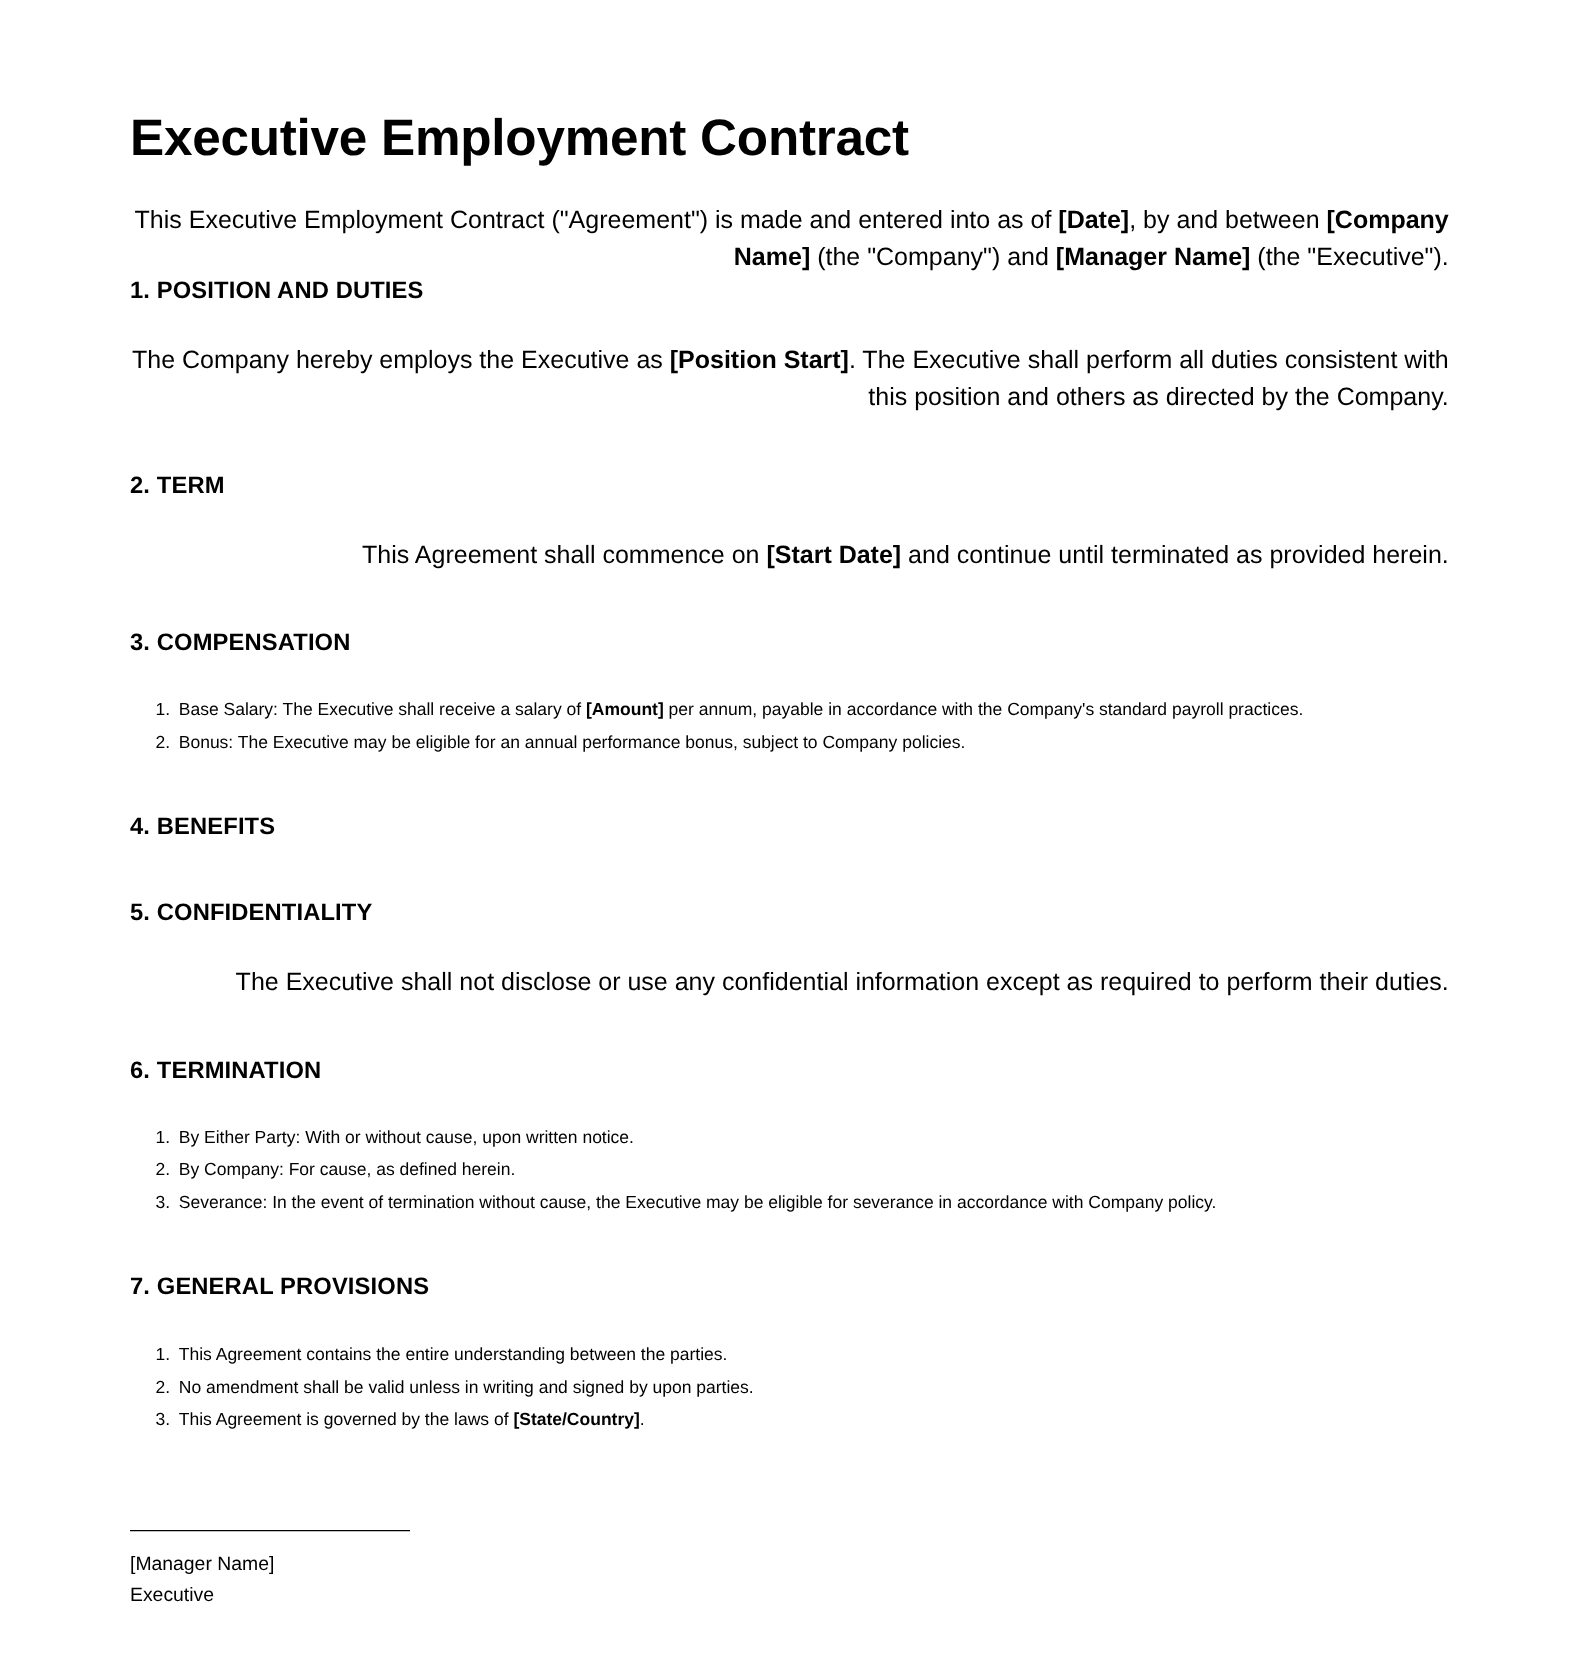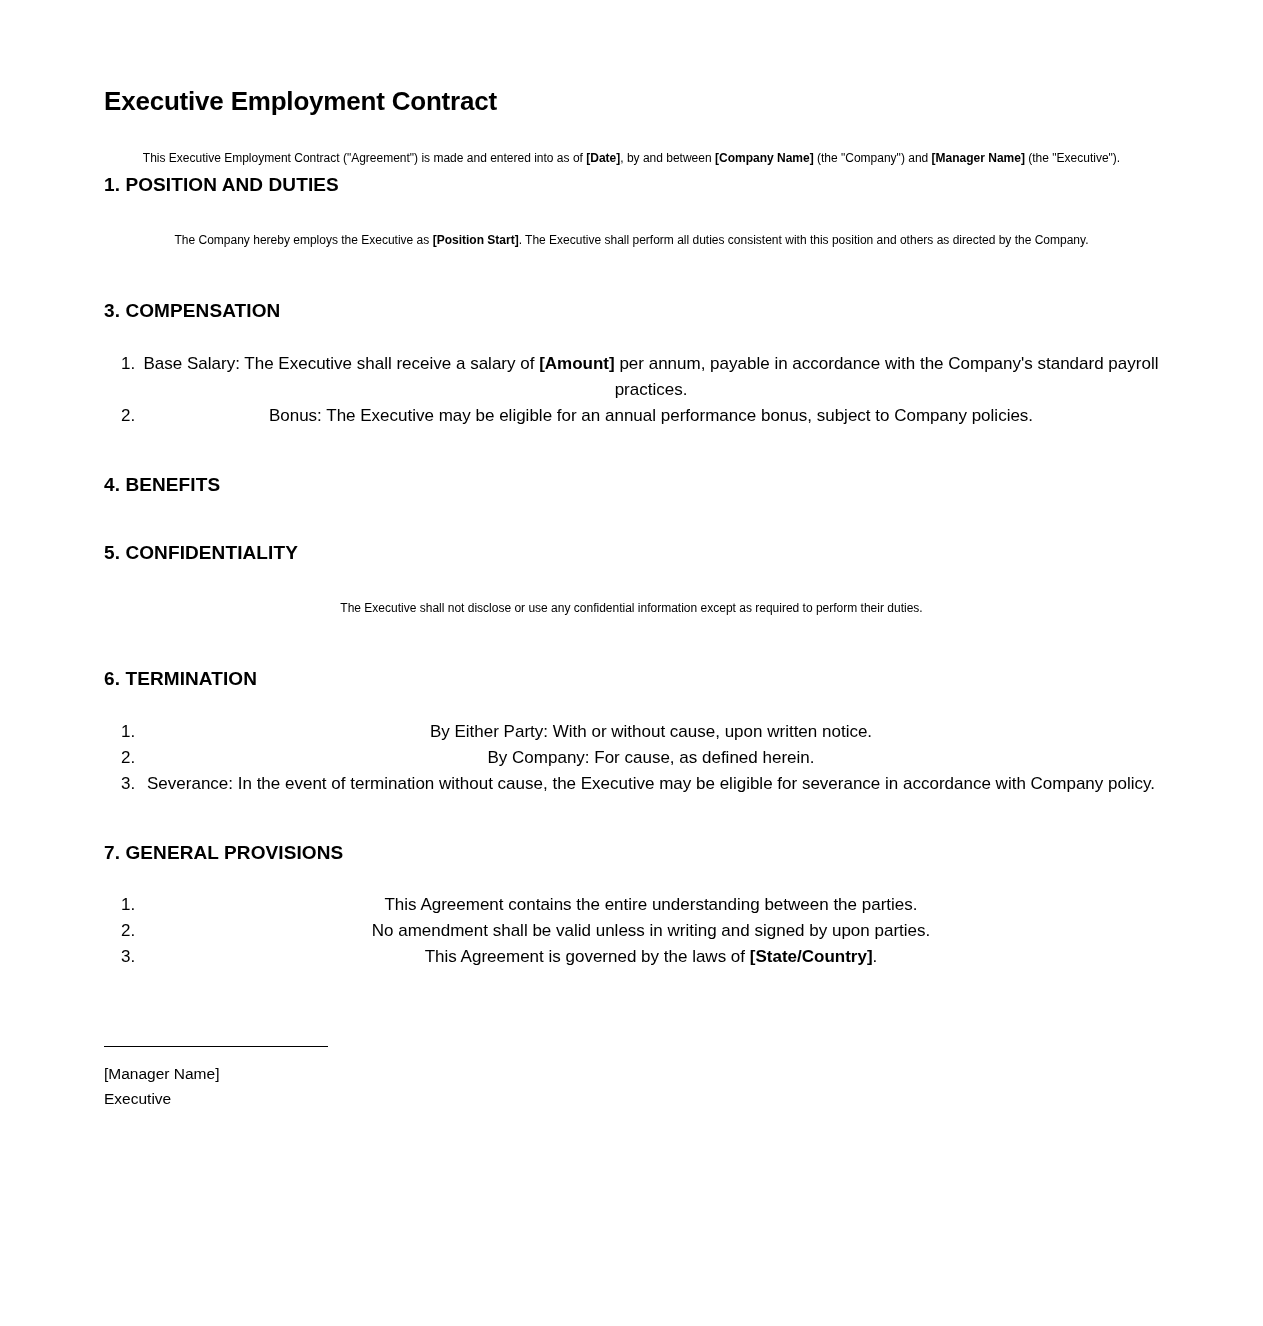--- a/index.html
+++ b/index.html
@@ -15,31 +15,31 @@
     -webkit-font-smoothing: antialiased;
   }
   .page {
     box-sizing: border-box;
     width: 1263px;
     min-height: 1326px;
     padding: 86px 104px 40px 104px;
     background: #ffffff;
   }
   .doc-title {
-    font-size: 26px;
+    font-size: 41px;
     font-weight: bold;
     line-height: 1.2;
     margin: 0 0 26px 0;
     letter-spacing: -0.2px;
   }
   p.para {
-    font-size: 12px;
+    font-size: 20px;
     line-height: 30px;
     margin: 0 0 0 0;
-    text-align: center;
+    text-align: right;
   }
   .intro {
     margin-bottom: 42px;
   }
   h2.section-heading {
     font-size: 19px;
     font-weight: bold;
     line-height: 1.3;
     margin: 0 0 27px 0;
     letter-spacing: 0.1px;
@@ -50,25 +50,24 @@
   .section:last-of-type {
     margin-bottom: 0;
   }
   ol.clause-list {
     margin: 0;
     padding: 0 0 0 36px;
     list-style-position: outside;
     list-style-type: decimal;
   }
   ol.clause-list > li {
-    font-size: 17px;
+    font-size: 14px;
     line-height: 26px;
     margin: 0;
     padding-left: 3px;
-    text-align: center;
   }
   b, strong {
     font-weight: bold;
   }
   .sig-area {
     margin-top: 76px;
     display: flex;
     justify-content: space-between;
     align-items: flex-start;
   }
@@ -97,20 +96,24 @@
 
   <h1 class="doc-title">Executive Employment Contract</h1>
 
   <p class="para intro"><span>This Executive Employment Contract ("Agreement") is made and entered into as of </span><b>[Date]</b><span>, by and between </span><b>[Company Name]</b><span> (the "Company") and </span><b>[Manager Name]</b><span> (the "Executive").</span></p>
 
   <div class="section">
     <h2 class="section-heading">1. POSITION AND DUTIES</h2>
     <p class="para"><span>The Company hereby employs the Executive as </span><b>[Position Start]</b><span>. The Executive shall perform all duties consistent with this position and others as directed by the Company.</span></p>
   </div>
 
+  <div class="section">
+    <h2 class="section-heading">2. TERM</h2>
+    <p class="para"><span>This Agreement shall commence on </span><b>[Start Date]</b><span> and continue until terminated as provided herein.</span></p>
+  </div>
 
   <div class="section">
     <h2 class="section-heading">3. COMPENSATION</h2>
     <ol class="clause-list">
       <li><span>Base Salary: The Executive shall receive a salary of </span><b>[Amount]</b><span> per annum, payable in accordance with the Company's standard payroll practices.</span></li>
       <li><span>Bonus: The Executive may be eligible for an annual performance bonus, subject to Company policies.</span></li>
     </ol>
   </div>
 
   <div class="section">

